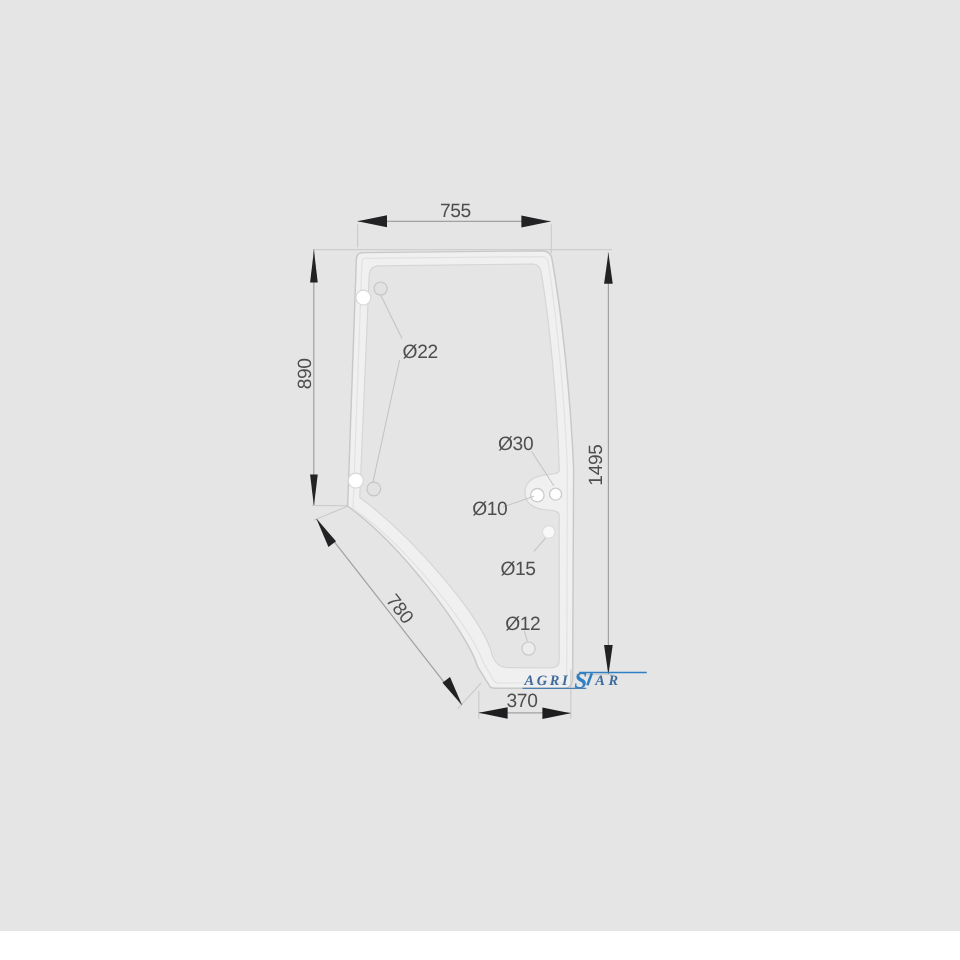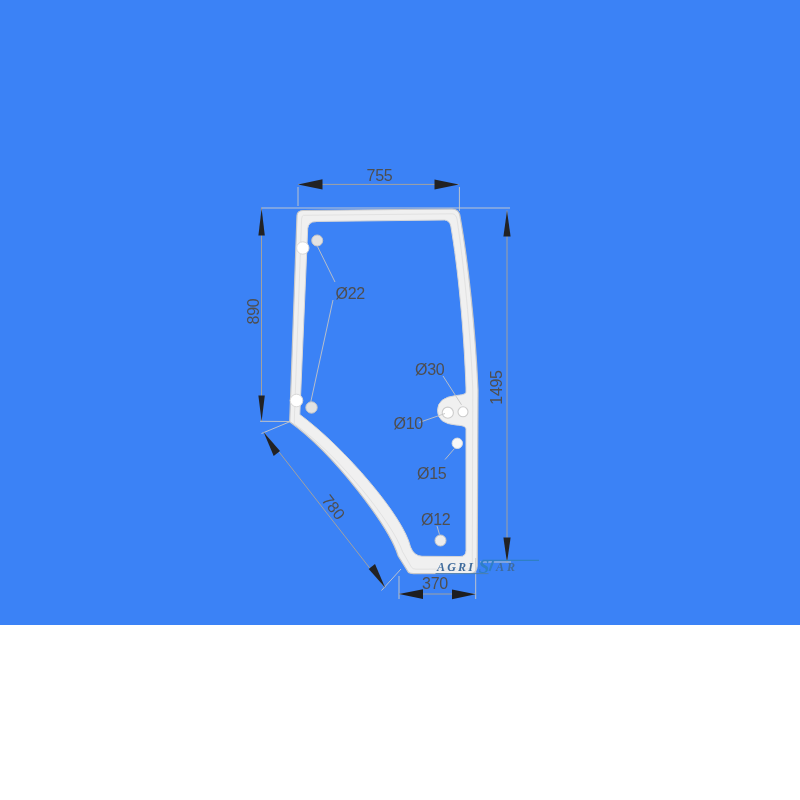--- a/index.html
+++ b/index.html
@@ -1,16 +1,16 @@
 <!DOCTYPE html>
 <html><head>
 <meta charset="utf-8">
 <style>
   html,body{margin:0;padding:0;background:#ffffff;}
-  .page{width:800px;height:625px;position:relative;background:#3b82f6;overflow:hidden;}
+  .page{width:800px;height:776px;position:relative;background:#e5e5e5;overflow:hidden;}
   text{font-family:"Liberation Sans",sans-serif;}
 </style>
 </head>
 <body>
 <div class="page">
 <svg width="800" height="800" viewBox="0 0 800 800">
 
   <path fill-rule="evenodd" fill="#f0f0f0" d="
     M 303,210.5 L 452,209 Q 458.5,209.3 459.8,215
     C 468,260 475.5,330 478,390

